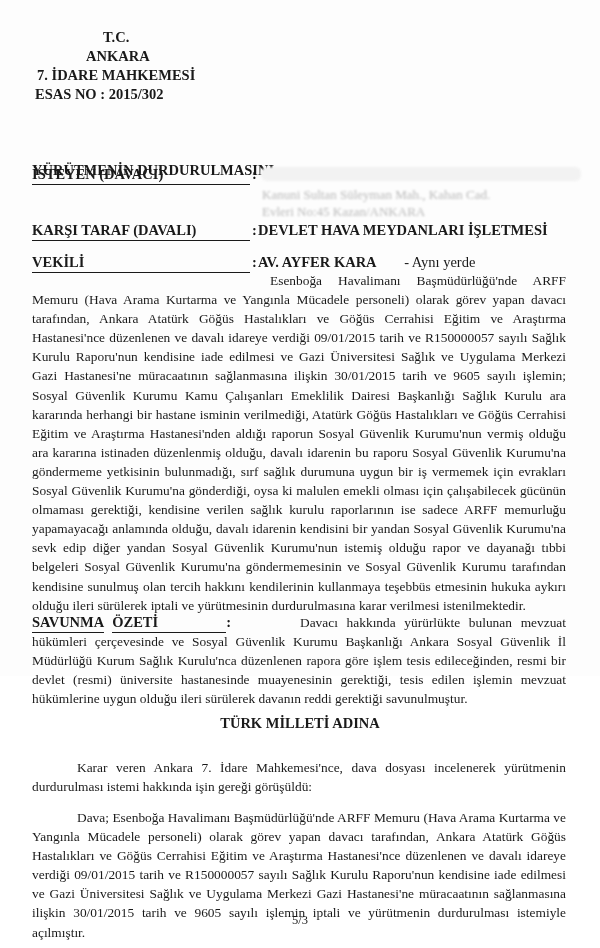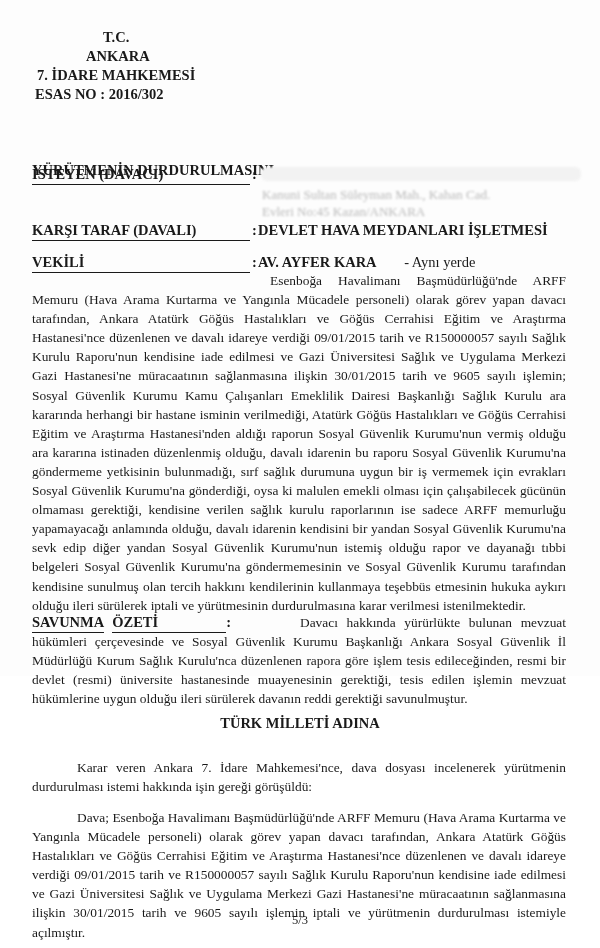--- a/index.html
+++ b/index.html
@@ -55,21 +55,21 @@
   #page-num { position: absolute; left: 0; width: 600px; text-align: center; top: 913px; font-size: 12.5px; }
 </style>
 </head>
 <body>
 
 <div class="page">
 
   <div class="hdr" id="hdr-tc">T.C.</div>
   <div class="hdr" id="hdr-city">ANKARA</div>
   <div class="hdr" id="hdr-court">7. İDARE MAHKEMESİ</div>
-  <div class="hdr" id="hdr-esas">ESAS NO : 2016/302</div>
+  <div class="hdr" id="hdr-esas">ESAS NO : 2015/302</div>
 
   <div class="lbl" id="lbl-yurut">YÜRÜTMENİN DURDURULMASINI</div>
   <div class="lbl uline" id="lbl-isteyen"><span>İSTEYEN (DAVACI)</span></div>
   <div class="colon" id="colon-isteyen">:</div>
   <div class="blurred" id="davaci-name"></div>
   <div class="blurred" id="davaci-addr1">Kanuni Sultan Süleyman Mah., Kahan Cad.</div>
   <div class="blurred" id="davaci-addr2">Evleri No:45 Kazan/ANKARA</div>
 
   <div class="lbl uline" id="lbl-karsi"><span>KARŞI TARAF (DAVALI)</span></div>
   <div class="colon" id="colon-karsi">:</div>

